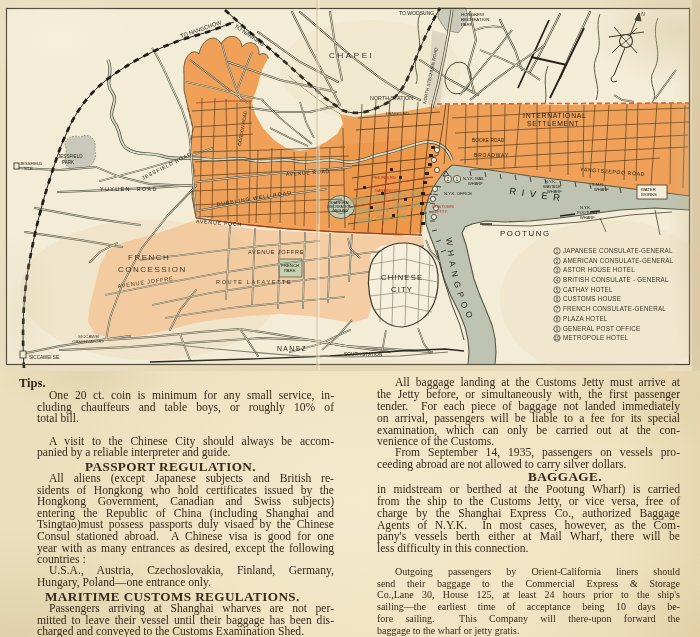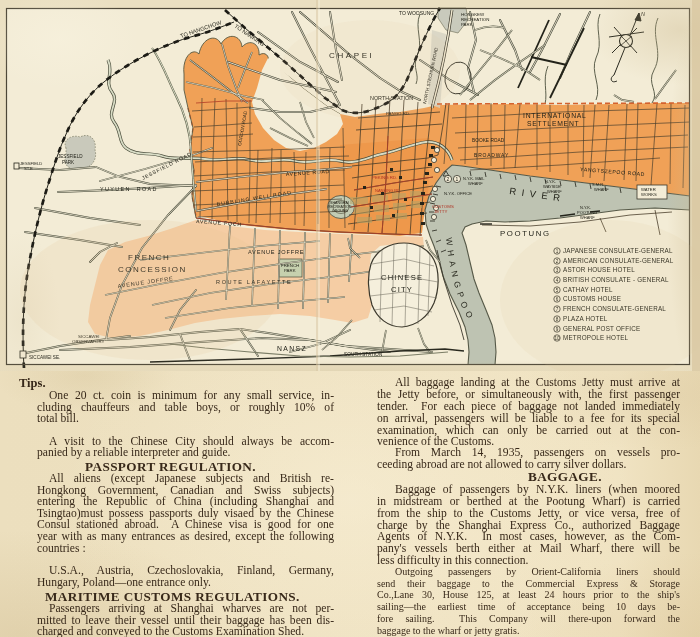--- a/index.html
+++ b/index.html
@@ -718,20 +718,21 @@
 
 <div class="col" style="left:37px;top:435.8px;width:297px;font-size:11.6px;line-height:11.4px;">
 <div class="l" style="text-indent:12px;">A visit to the Chinese City should always be accom-</div>
 <div class="ll">panied by a reliable interpreter and guide.</div>
 </div>
 
 <div class="col hd" style="left:85px;top:458.6px;width:160px;font-size:13.2px;text-align:center;letter-spacing:0.4px;">PASSPORT REGULATION.</div>
 
 <div class="col" style="left:37px;top:473.0px;width:297px;font-size:11.6px;line-height:11.6px;">
 <div class="l" style="text-indent:12px;">All aliens (except Japanese subjects and British re-</div>
+<div class="l">sidents of Hongkong who hold certificates issued by the</div>
 <div class="l">Hongkong Government, Canadian and Swiss subjects)</div>
 <div class="l">entering the Republic of China (including Shanghai and</div>
 <div class="l">Tsingtao)must possess passports duly visaed by the Chinese</div>
 <div class="l">Consul stationed abroad.&nbsp; A Chinese visa is good for one</div>
 <div class="l">year with as many entrances as desired, except the following</div>
 <div class="ll">countries :</div>
 </div>
 
 <div class="col hd" style="left:45px;top:588.9px;width:238px;font-size:13.2px;text-align:center;letter-spacing:0.4px;">MARITIME CUSTOMS REGULATIONS.</div>
 
@@ -749,28 +750,27 @@
 <div class="col" style="left:377px;top:377.4px;width:303px;font-size:11.6px;line-height:11.8px;">
 <div class="l" style="text-indent:18px;">All baggage landing at the Customs Jetty must arrive at</div>
 <div class="l">the Jetty before, or simultaneously with, the first passenger</div>
 <div class="l">tender.&nbsp; For each piece of baggage not landed immediately</div>
 <div class="l">on arrival, passengers will be liable to a fee for its special</div>
 <div class="l">examination, which can only be carried out at the con-</div>
 <div class="ll">venience of the Customs.</div>
 </div>
 
 <div class="col" style="left:377px;top:447.2px;width:303px;font-size:11.6px;line-height:11.8px;">
-<div class="l" style="text-indent:18px;">From March 14, 1935, passengers on vessels pro-</div>
+<div class="l" style="text-indent:18px;">From September 14, 1935, passengers on vessels pro-</div>
 <div class="ll">ceeding abroad are not allowed to carry silver dollars.</div>
 </div>
 
 <div class="col hd" style="left:498px;top:469.2px;width:60px;font-size:13.2px;text-align:center;letter-spacing:0.4px;margin-left:30px;">BAGGAGE.</div>
 
 <div class="col" style="left:377px;top:484.2px;width:303px;font-size:11.6px;line-height:11.8px;">
-<div class="l" style="text-indent:18px;">Baggage of passengers by N.Y.K. liners (when moored</div>
 <div class="l">in midstream or berthed at the Pootung Wharf) is carried</div>
 <div class="l">from the ship to the Customs Jetty, or vice versa, free of</div>
 <div class="l">charge by the Shanghai Express Co., authorized Baggage</div>
 <div class="l">Agents of N.Y.K.&nbsp; In most cases, however, as the Com-</div>
 <div class="l">pany's vessels berth either at Mail Wharf, there will be</div>
 <div class="ll">less difficulty in this connection.</div>
 </div>
 
 <div class="col" style="left:377px;top:565.8px;width:303px;font-size:10px;line-height:11.8px;">
 <div class="l" style="text-indent:18px;">Outgoing passengers by Orient-California liners should</div>

